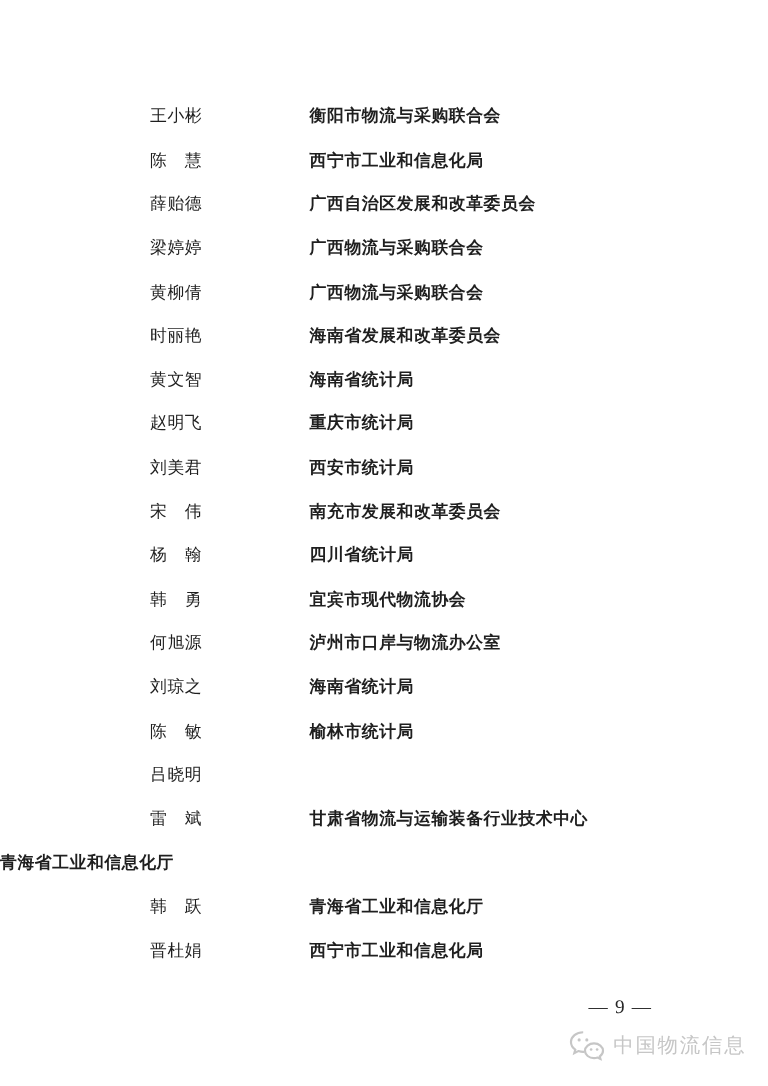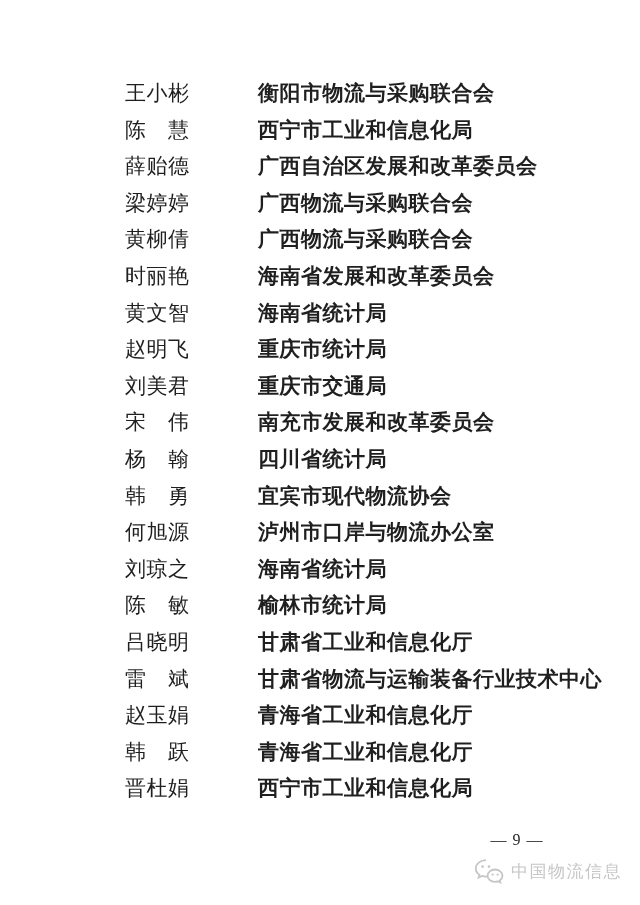--- a/index.html
+++ b/index.html
@@ -22,22 +22,22 @@
   }
   .roster {
     position: absolute;
     left: 0;
     top: 79px;
     width: 100%;
   }
   .row {
     height: 36.6px;
     display: flex;
-    align-items: flex-start;
-    font-size: 21px;
+    align-items: center;
+    font-size: 14px;
     color: var(--text);
     letter-spacing: 0.5px;
     white-space: nowrap;
   }
   .row .name {
     flex: none;
     margin-left: 125px;
     width: 133px;
   }
   .row .org {
@@ -112,21 +112,21 @@
       <span class="org">海南省统计局</span>
     </div>
 
     <div class="row">
       <span class="name">赵明飞</span>
       <span class="org">重庆市统计局</span>
     </div>
 
     <div class="row">
       <span class="name">刘美君</span>
-      <span class="org">重庆市交通局</span>
+      <span class="org">西安市统计局</span>
     </div>
 
     <div class="row">
       <span class="name">宋　伟</span>
       <span class="org">南充市发展和改革委员会</span>
     </div>
 
     <div class="row">
       <span class="name">杨　翰</span>
       <span class="org">四川省统计局</span>
@@ -147,30 +147,28 @@
       <span class="org">海南省统计局</span>
     </div>
 
     <div class="row">
       <span class="name">陈　敏</span>
       <span class="org">榆林市统计局</span>
     </div>
 
     <div class="row">
       <span class="name">吕晓明</span>
-      <span class="org">甘肃省工业和信息化厅</span>
     </div>
 
     <div class="row">
       <span class="name">雷　斌</span>
       <span class="org">甘肃省物流与运输装备行业技术中心</span>
     </div>
 
     <div class="row">
-      <span class="name">赵玉娟</span>
       <span class="org">青海省工业和信息化厅</span>
     </div>
 
     <div class="row">
       <span class="name">韩　跃</span>
       <span class="org">青海省工业和信息化厅</span>
     </div>
 
     <div class="row">
       <span class="name">晋杜娟</span>

